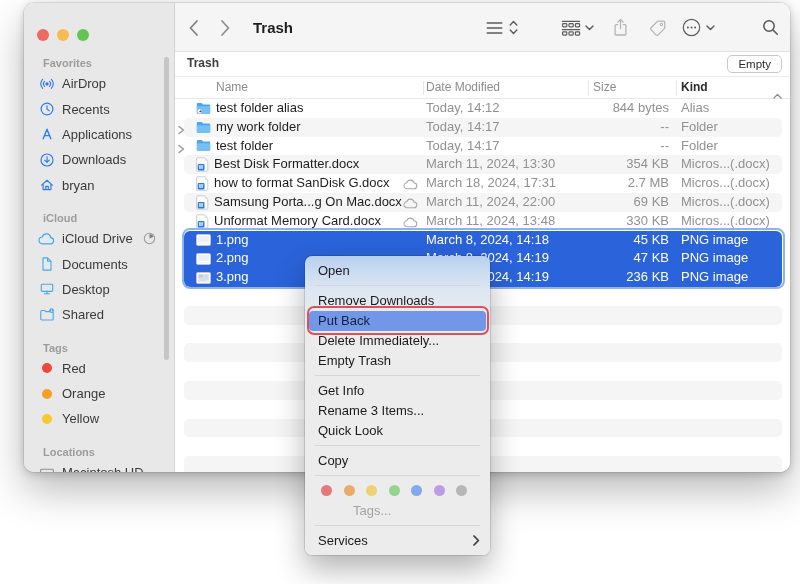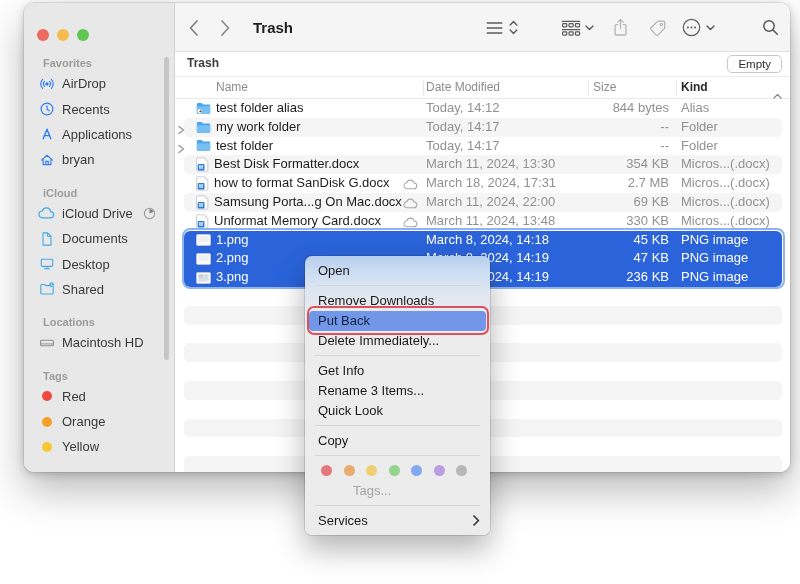--- a/index.html
+++ b/index.html
@@ -127,20 +127,29 @@
             <span class="sb-icon">
               <svg width="16" height="16" viewBox="0 0 16 16">
                 <path d="M4.2 12.8L8 3.2l3.8 9.6M5.5 9.6h5" fill="none" stroke="#2e7bf6" stroke-width="1.4" stroke-linecap="round" stroke-linejoin="round"></path>
               </svg>
             </span>
             <span class="sb-text">Applications</span>
           </div>
           <div class="sb-item">
             <span class="sb-icon">
               <svg width="16" height="16" viewBox="0 0 16 16">
+                <circle cx="8" cy="8" r="6" fill="none" stroke="#2e7bf6" stroke-width="1.2"></circle>
+                <path d="M8 4.8v5.4M5.7 8.1L8 10.4l2.3-2.3" fill="none" stroke="#2e7bf6" stroke-width="1.2" stroke-linecap="round" stroke-linejoin="round"></path>
+              </svg>
+            </span>
+            <span class="sb-text">Downloads</span>
+          </div>
+          <div class="sb-item">
+            <span class="sb-icon">
+              <svg width="16" height="16" viewBox="0 0 16 16">
                 <path d="M2.6 8.1L8 3.3l5.4 4.8M4.1 6.9v5.7h7.8V6.9M6.7 12.6V9.3h2.6v3.3" fill="none" stroke="#2e7bf6" stroke-width="1.2" stroke-linecap="round" stroke-linejoin="round"></path>
               </svg>
             </span>
             <span class="sb-text">bryan</span>
           </div>
         </div>
         <div class="sb-section">
           <span class="sb-label">iCloud</span>
           <div class="sb-item">
             <span class="sb-icon">
@@ -180,51 +189,51 @@
                 <path d="M1.8 3.6c0-.6.5-1.1 1.1-1.1h2.9l1 1.1h6.3c.6 0 1.1.5 1.1 1.1v6.2c0 .6-.5 1.1-1.1 1.1H2.9c-.6 0-1.1-.5-1.1-1.1z" fill="none" stroke="#41a9e9" stroke-width="1.1"></path>
                 <circle cx="12.6" cy="2.6" r="2.3" fill="#41a9e9"></circle>
                 <circle cx="12.6" cy="2" r=".7" fill="#e9e8e8"></circle>
                 <path d="M11.3 3.9c.2-.9 2.4-.9 2.6 0z" fill="#e9e8e8"></path>
               </svg>
             </span>
             <span class="sb-text">Shared</span>
           </div>
         </div>
         <div class="sb-section">
+          <span class="sb-label">Tags</span>
+          <div class="sb-item">
+            <span class="sb-icon">
+              <span class="sb-dot" style="background: rgb(240, 72, 62);"></span>
+            </span>
+            <span class="sb-text">Red</span>
+          </div>
+          <div class="sb-item">
+            <span class="sb-icon">
+              <span class="sb-dot" style="background: rgb(247, 160, 40);"></span>
+            </span>
+            <span class="sb-text">Orange</span>
+          </div>
+          <div class="sb-item">
+            <span class="sb-icon">
+              <span class="sb-dot" style="background: rgb(248, 200, 48);"></span>
+            </span>
+            <span class="sb-text">Yellow</span>
+          </div>
+        </div>
+        <div class="sb-section">
           <span class="sb-label">Locations</span>
           <div class="sb-item">
             <span class="sb-icon">
               <svg width="16" height="16" viewBox="0 0 16 16">
                 <rect x="1.6" y="5.2" width="12.8" height="5.6" rx="1" fill="none" stroke="#8e8e93" stroke-width="1.1"></rect>
                 <path d="M1.9 8.9h12.2" stroke="#8e8e93" stroke-width=".9"></path>
                 <circle cx="12.2" cy="10" r=".6" fill="#8e8e93"></circle>
               </svg>
             </span>
             <span class="sb-text">Macintosh HD</span>
-          </div>
-        </div>
-        <div class="sb-section">
-          <span class="sb-label">Tags</span>
-          <div class="sb-item">
-            <span class="sb-icon">
-              <span class="sb-dot" style="background: rgb(240, 72, 62);"></span>
-            </span>
-            <span class="sb-text">Red</span>
-          </div>
-          <div class="sb-item">
-            <span class="sb-icon">
-              <span class="sb-dot" style="background: rgb(247, 160, 40);"></span>
-            </span>
-            <span class="sb-text">Orange</span>
-          </div>
-          <div class="sb-item">
-            <span class="sb-icon">
-              <span class="sb-dot" style="background: rgb(248, 200, 48);"></span>
-            </span>
-            <span class="sb-text">Yellow</span>
           </div>
         </div>
       </div>
     <div class="sidebar-scrollbar"></div>
   </div>
 
   <div class="main">
     <div class="toolbar">
       <span class="tb nav-back">
           <svg width="11" height="18" viewBox="0 0 11 18">
@@ -520,20 +529,23 @@
     <div class="menu-item">
       <span>Remove Downloads</span>
     </div>
     <div class="menu-item highlighted">
       <span>Put Back</span>
       <span class="annotation-box" style="border-color: rgb(221, 79, 91);"></span>
     </div>
     <div class="menu-item">
       <span>Delete Immediately...</span>
     </div>
+    <div class="menu-item">
+      <span>Empty Trash</span>
+    </div>
     <div class="menu-sep"></div>
     <div class="menu-item">
       <span>Get Info</span>
     </div>
     <div class="menu-item">
       <span>Rename 3 Items...</span>
     </div>
     <div class="menu-item">
       <span>Quick Look</span>
     </div>

